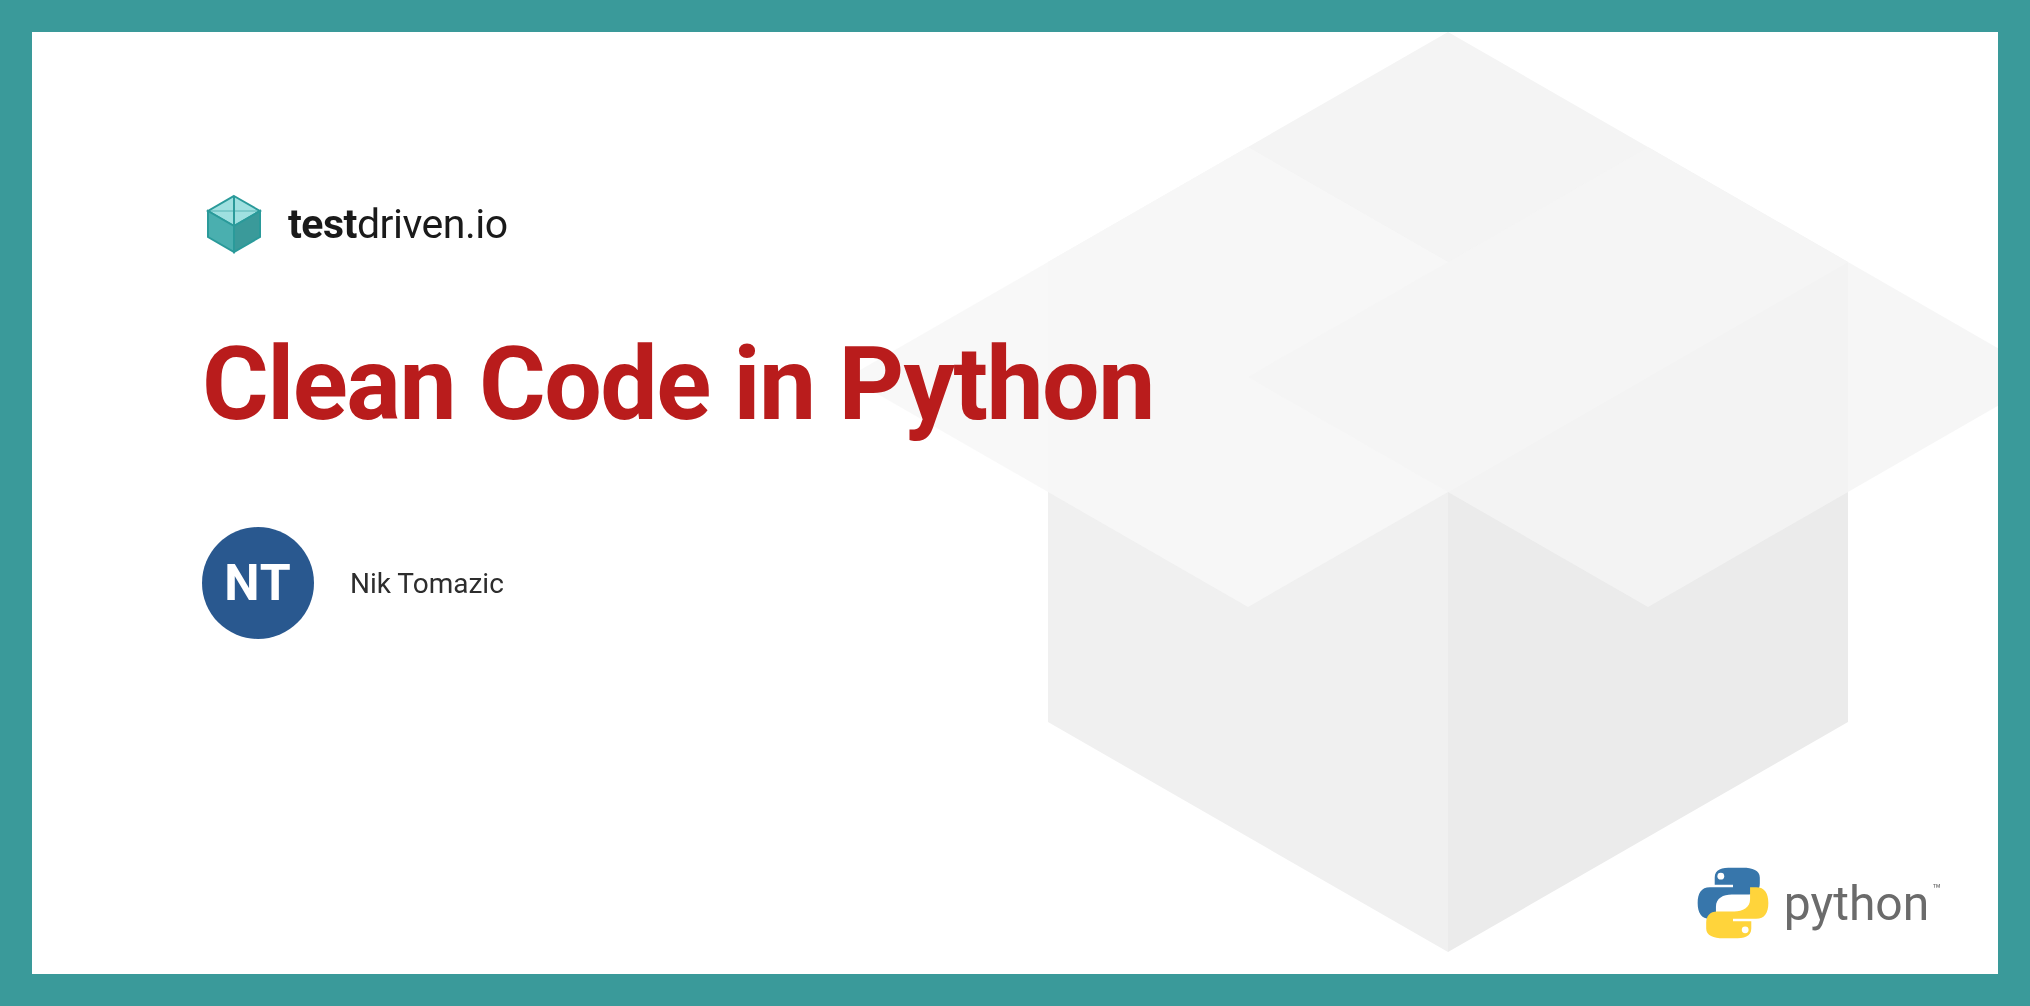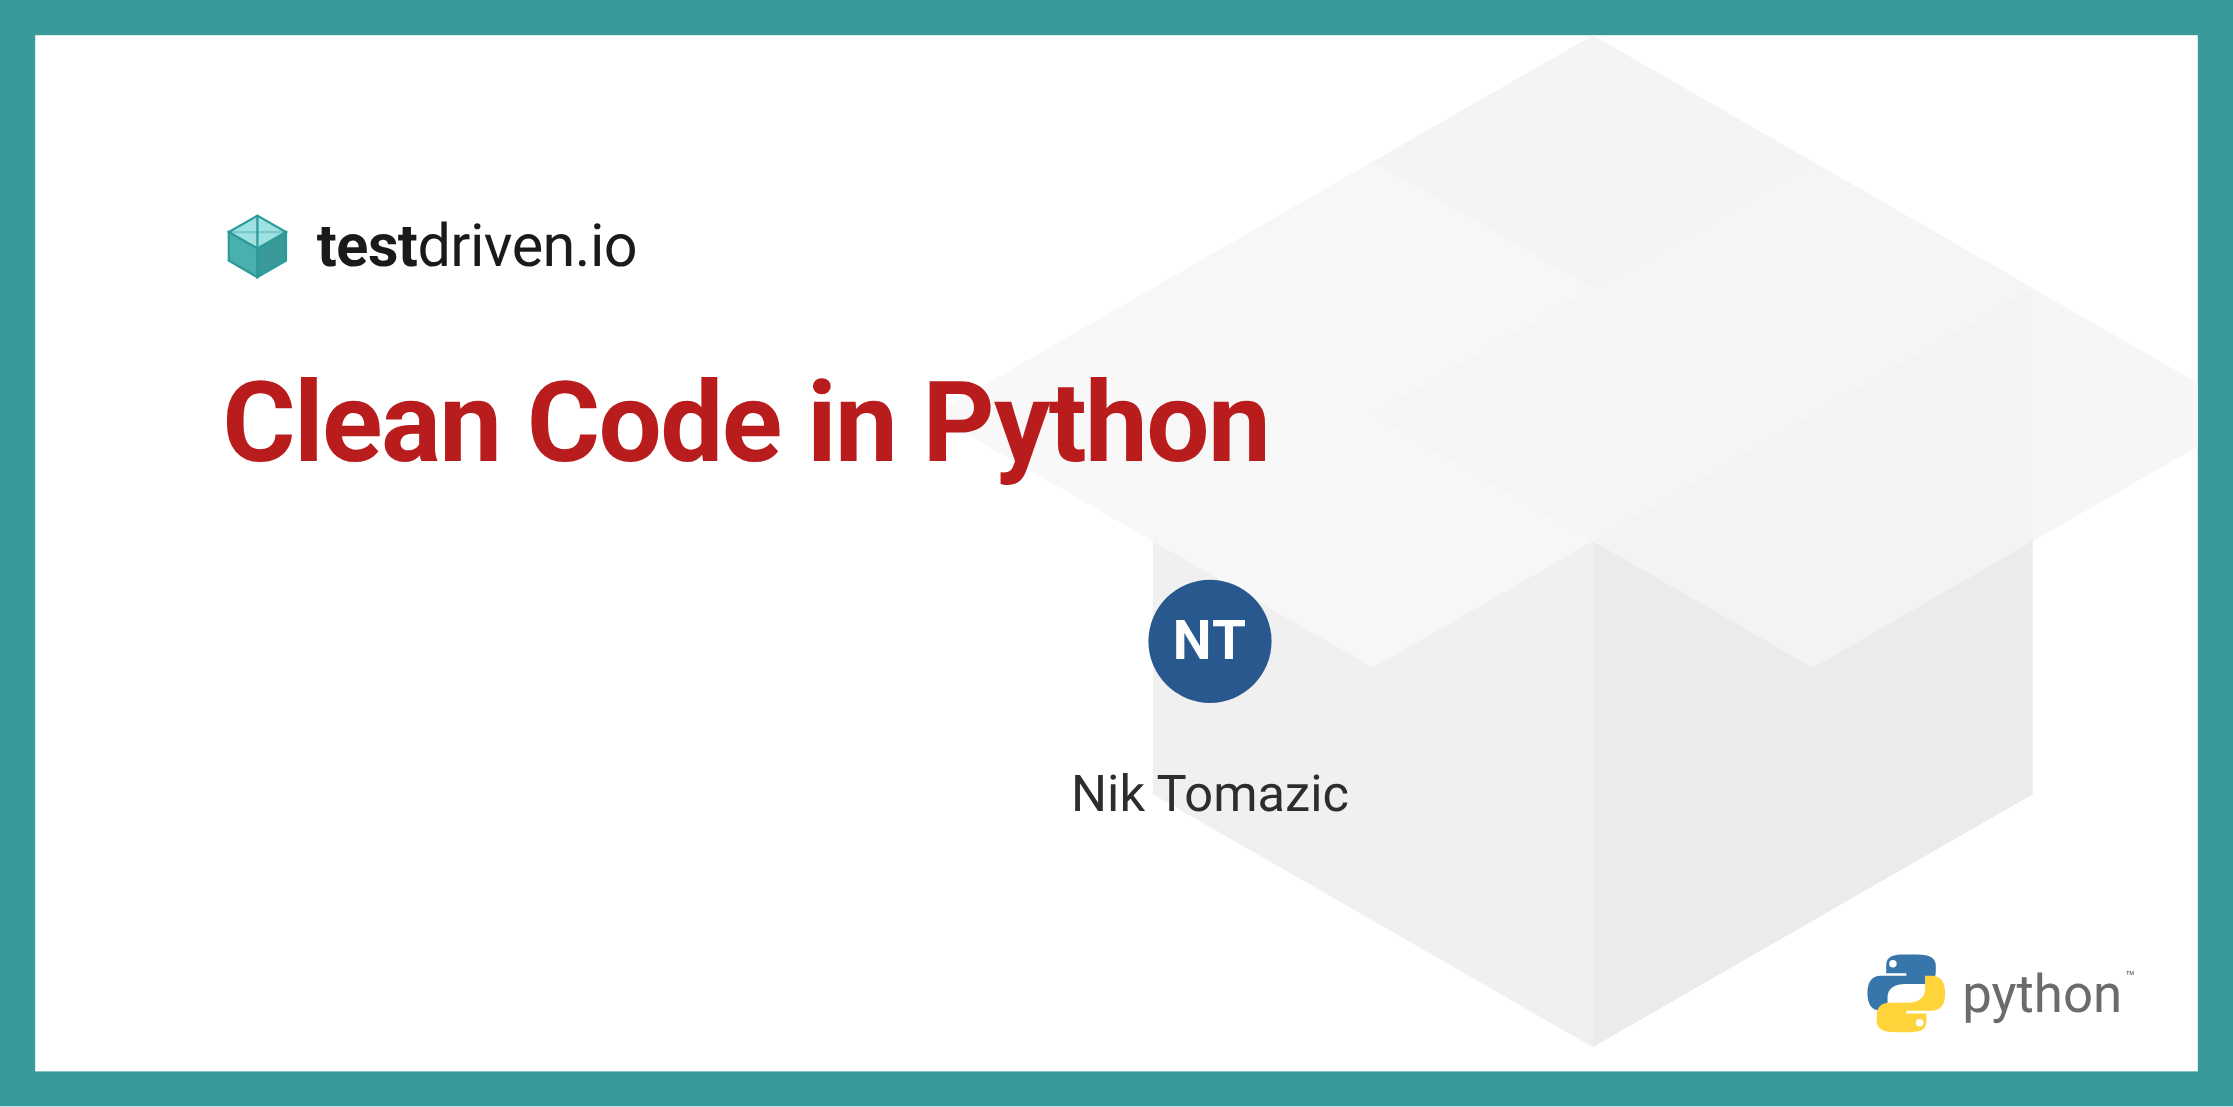--- a/index.html
+++ b/index.html
@@ -45,21 +45,21 @@
     align-items: center;
     gap: 22px;
     margin-bottom: 70px;
   }
   .brand-cube {
     width: 64px;
     height: 64px;
     flex-shrink: 0;
   }
   .brand-text {
-    font-size: 54px;
+    font-size: 41px;
     color: #1a1a1a;
     letter-spacing: -0.5px;
   }
   .brand-test {
     font-weight: 700;
   }
   .brand-driven {
     font-weight: 400;
   }
   .page-title {
@@ -67,39 +67,38 @@
     font-weight: 700;
     color: #b91c1c;
     letter-spacing: -1.5px;
     line-height: 1.15;
     margin-bottom: 84px;
     margin-top: 11px;
   }
   .author-row {
     display: flex;
     align-items: center;
-    gap: 56px;
-    flex-direction: column;
+    gap: 36px;
   }
   .avatar {
     width: 112px;
     height: 112px;
     border-radius: 50%;
     background: #29588f;
     display: flex;
     align-items: center;
     justify-content: center;
     color: #ffffff;
     font-weight: 700;
     font-size: 50px;
     flex-shrink: 0;
     letter-spacing: 1px;
   }
   .author-name {
-    font-size: 46px;
+    font-size: 28px;
     color: #2d2d2d;
     font-weight: 400;
   }
   .python-badge {
     position: absolute;
     bottom: 32px;
     right: 60px;
     display: flex;
     align-items: center;
     gap: 12px;

